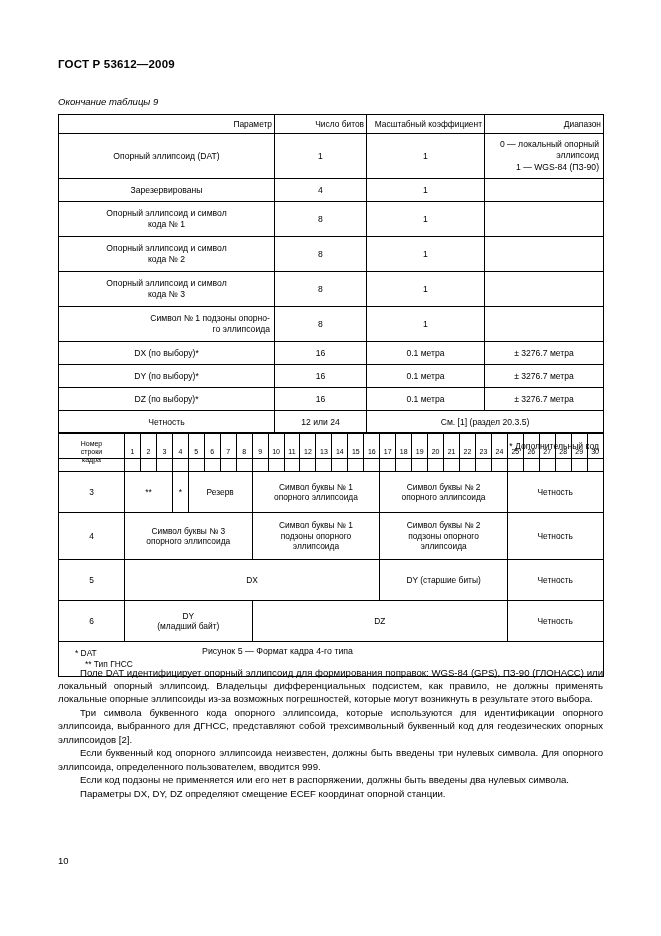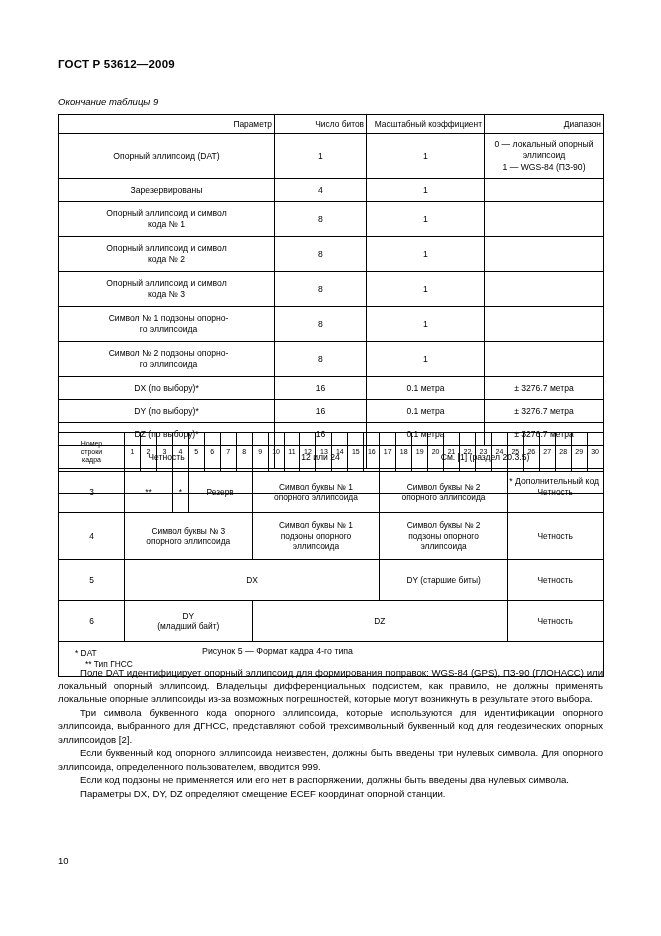--- a/index.html
+++ b/index.html
@@ -54,21 +54,21 @@
     padding: 3px 4px;
     vertical-align: middle;
     font-weight: normal;
   }
   .t1 .hdr td {
     text-align: right;
     font-size: 8.4px;
     padding: 4px 2px;
   }
   .c { text-align: center; }
-  .l { text-align: center; margin-left: 45px; }
+  .l { text-align: right; margin-left: 45px; }
   .pad-l { padding-left: 8px !important; }
   .note-row td {
     border: 1px solid #000;
     text-align: right;
     padding-left: 10px;
     font-size: 8.6px;
     height: 18px;
   }
   .t2 {
     position: absolute;
@@ -192,29 +192,20 @@
           <span>Опорный эллипсоид и символ</span><br>
           <span>кода  № 3</span>
         </td>
         <td class="c">8</td>
         <td class="c">1</td>
         <td></td>
       </tr>
       <tr>
         <td class="pad-l l" style="height:28px;line-height:1.3">
           <span>Символ № 1 подзоны опорно-</span><br>
-          <span>го эллипсоида</span>
-        </td>
-        <td class="c">8</td>
-        <td class="c">1</td>
-        <td></td>
-      </tr>
-      <tr>
-        <td class="pad-l l" style="height:28px;line-height:1.3">
-          <span>Символ № 2 подзоны опорно-</span><br>
           <span>го эллипсоида</span>
         </td>
         <td class="c">8</td>
         <td class="c">1</td>
         <td></td>
       </tr>
       <tr>
         <td class="c" style="height:16px">DX (по выбору)*</td>
         <td class="c">16</td>
         <td class="c">0.1 метра</td>

